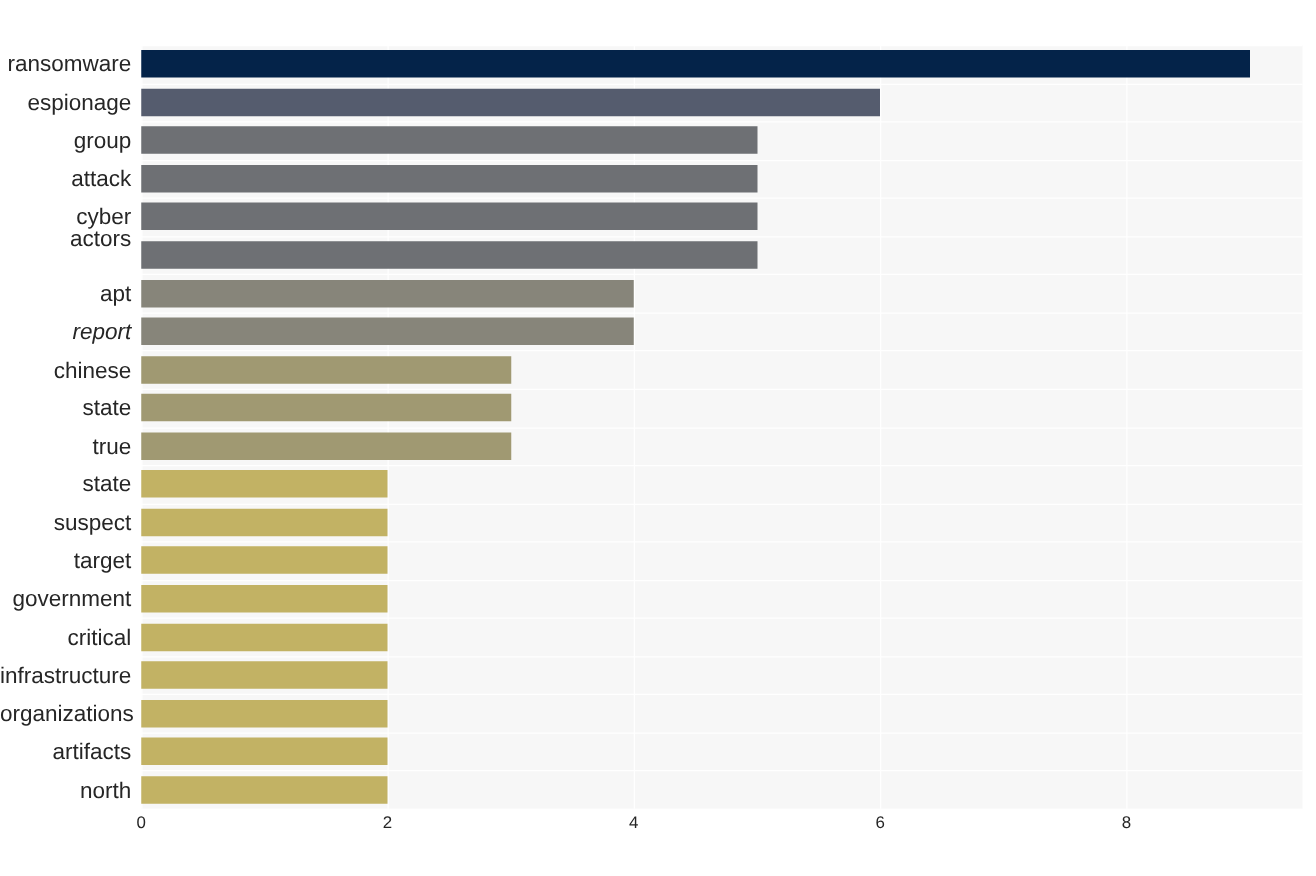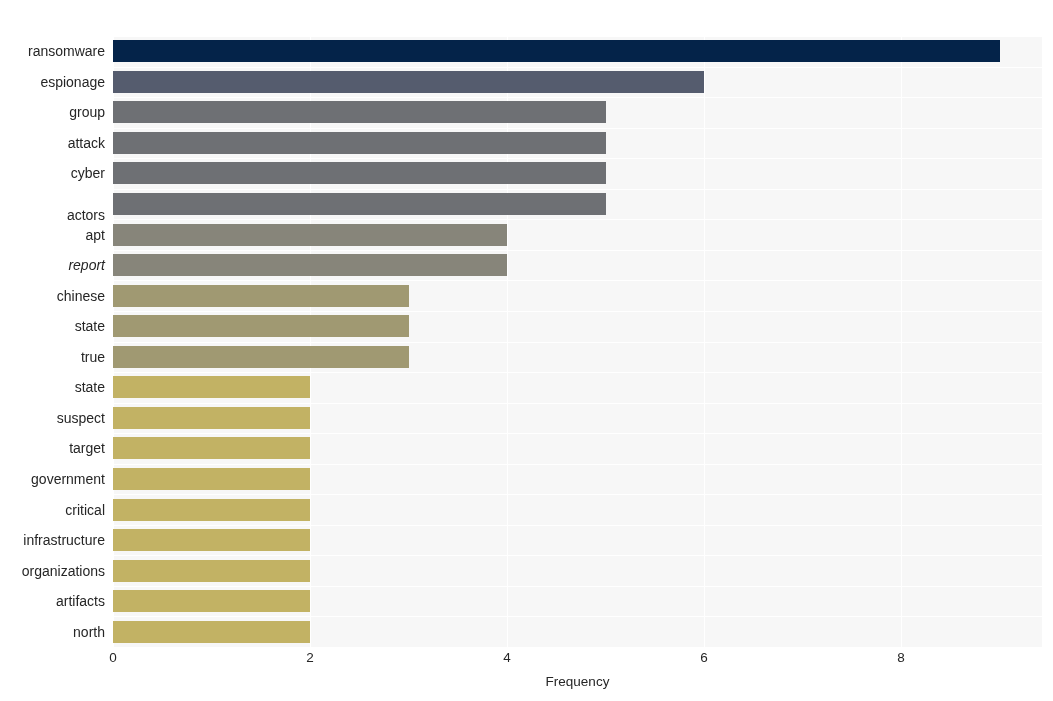--- a/index.html
+++ b/index.html
@@ -65,21 +65,21 @@
     left: 0;
     top: 36px;
     width: 105px;
     height: 611px;
   }
   .ylabel {
     position: absolute;
     right: 0;
     width: 105px;
     text-align: right;
-    font-size: 14px;
+    font-size: 18px;
     color: #262626;
     line-height: 22px;
     height: 22px;
     white-space: nowrap;
   }
   #x-labels {
     position: absolute;
     left: 0;
     top: 650px;
     width: 1053px;
@@ -164,21 +164,21 @@
         <div class="bar" style="top: 585px; width: 197.031px; background: rgb(194, 178, 100);"></div>
       </div>
   </div>
 
   <div id="y-labels">
       <div class="ylabel" style="top: 4px;">ransomware</div>
       <div class="ylabel" style="top: 35px;">espionage</div>
       <div class="ylabel" style="top: 65px;">group</div>
       <div class="ylabel" style="top: 96px;">attack</div>
       <div class="ylabel" style="top: 126px;">cyber</div>
-      <div class="ylabel" style="top: 168px; text-align: right;">actors</div>
+      <div class="ylabel" style="top: 144px; text-align: right;">actors</div>
       <div class="ylabel" style="top: 188px;">apt</div>
       <div class="ylabel" style="top: 218px; font-style: italic;">report</div>
       <div class="ylabel" style="top: 249px; padding-left: 44px;">chinese</div>
       <div class="ylabel" style="top: 279px;">state</div>
       <div class="ylabel" style="top: 310px;">true</div>
       <div class="ylabel" style="top: 340px;">state</div>
       <div class="ylabel" style="top: 371px;">suspect</div>
       <div class="ylabel" style="top: 401px;">target</div>
       <div class="ylabel" style="top: 432px;">government</div>
       <div class="ylabel" style="top: 463px;">critical</div>
@@ -189,15 +189,14 @@
     </div>
 
   <div id="x-labels">
       <div class="xlabel" style="left: 113px;">0</div>
       <div class="xlabel" style="left: 310.031px;">2</div>
       <div class="xlabel" style="left: 507.062px;">4</div>
       <div class="xlabel" style="left: 704.092px;">6</div>
       <div class="xlabel" style="left: 901.123px;">8</div>
     </div>
 
-  <div id="x-axis-title">Frequency</div>
 
 </div>
 
 </body></html>

